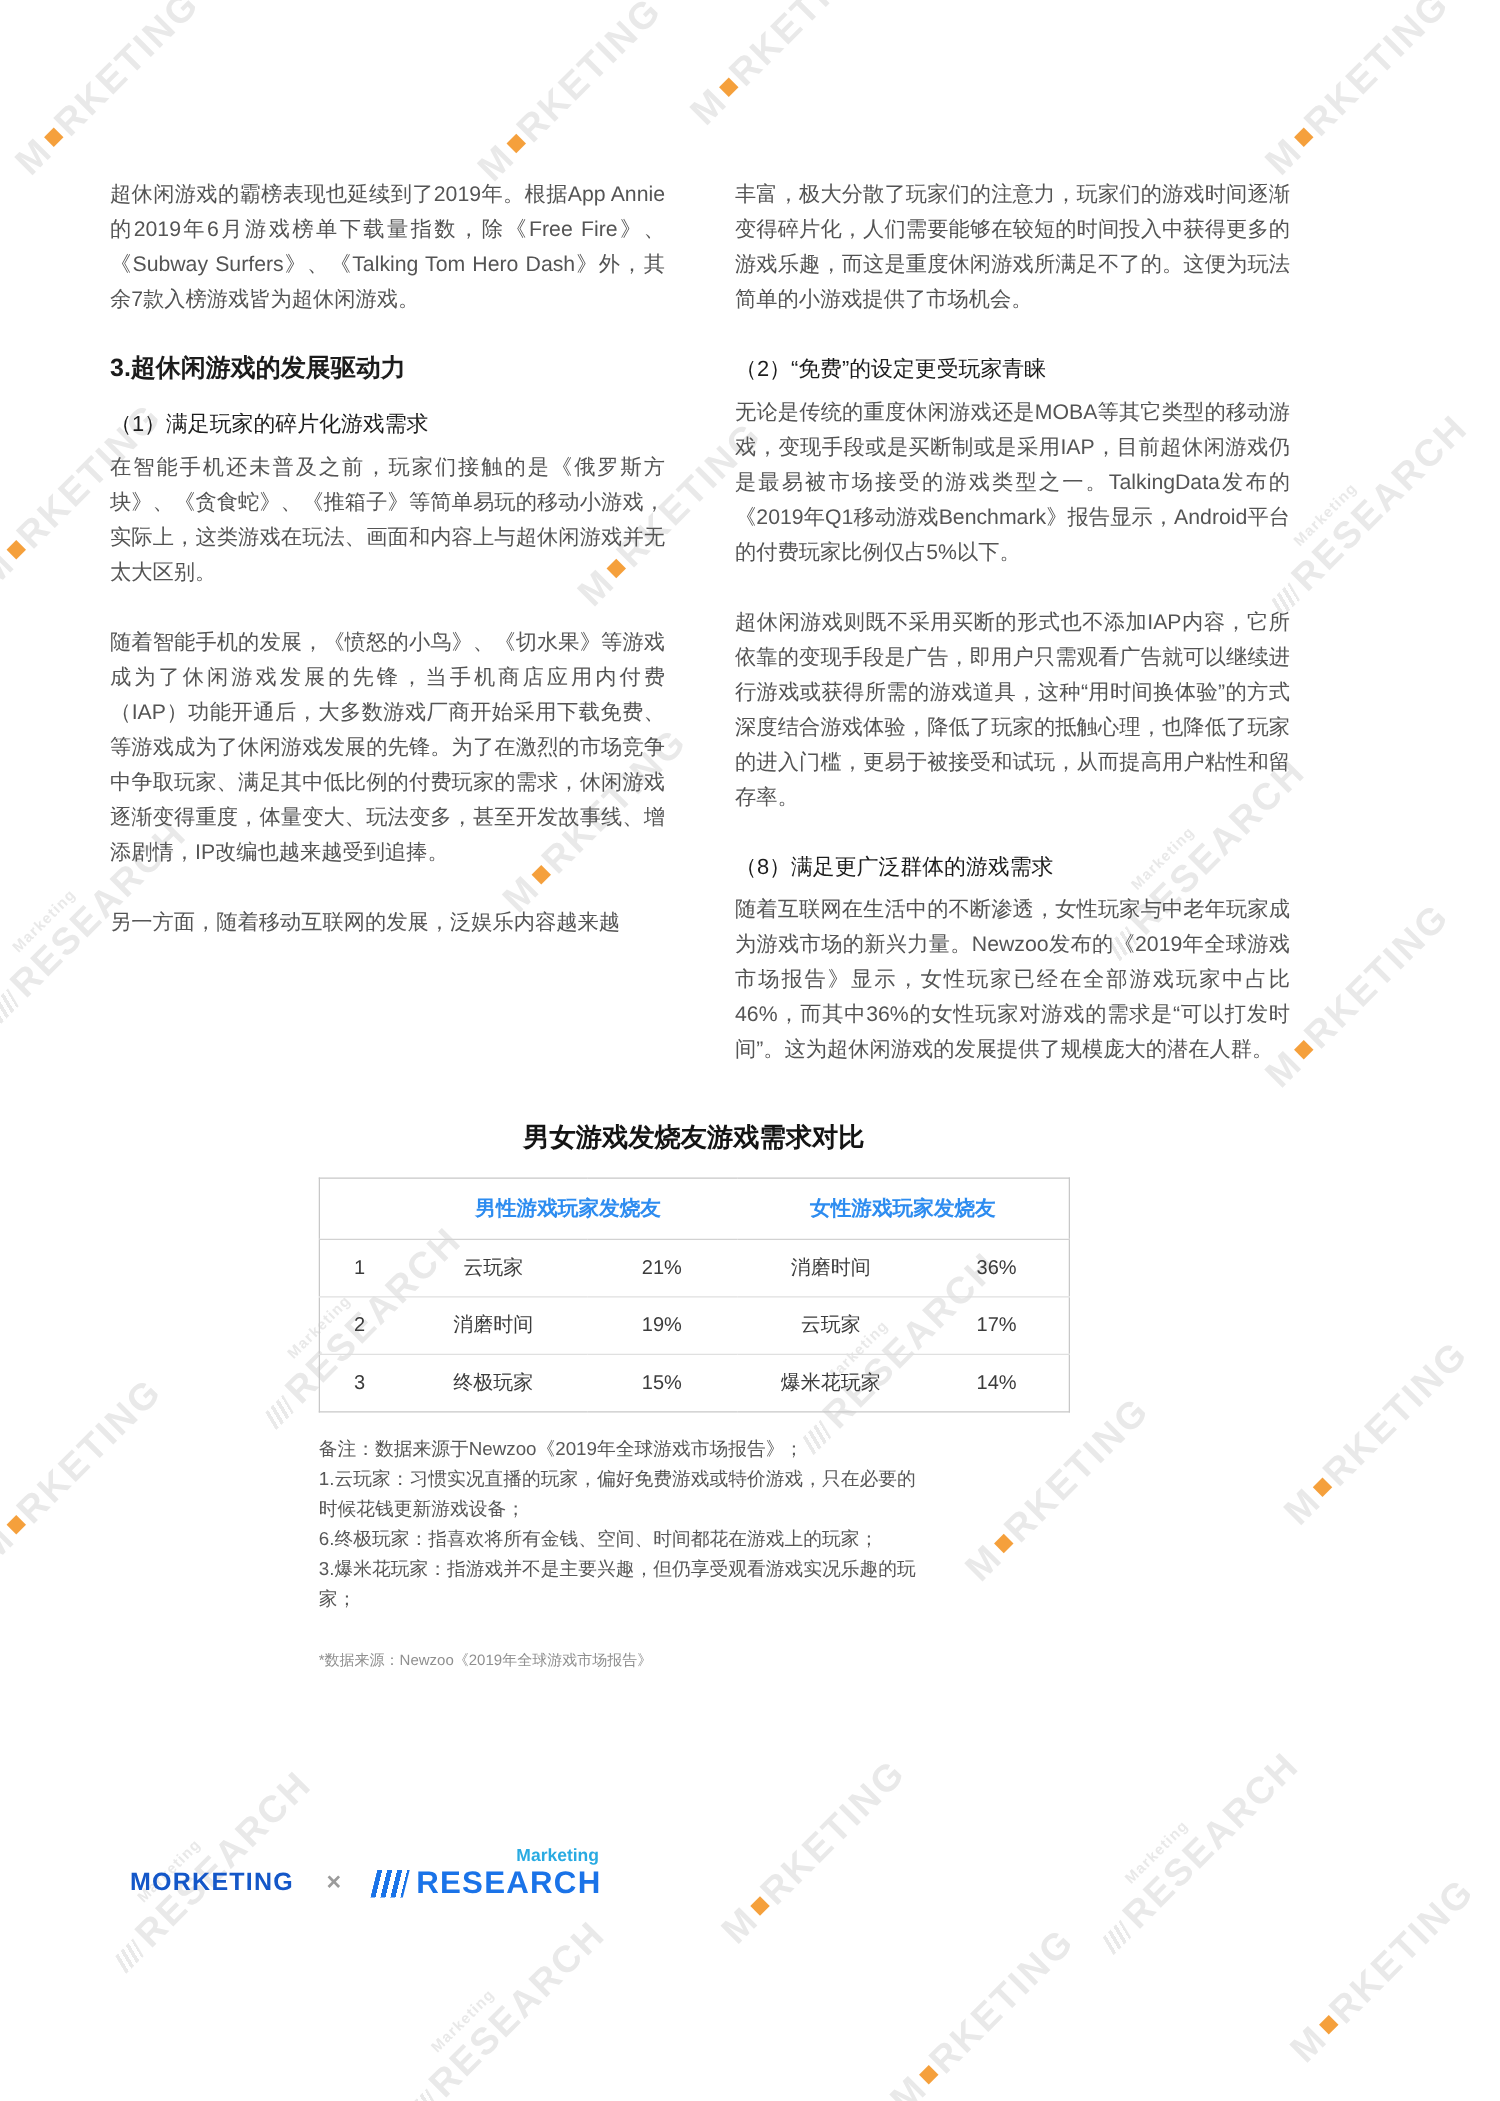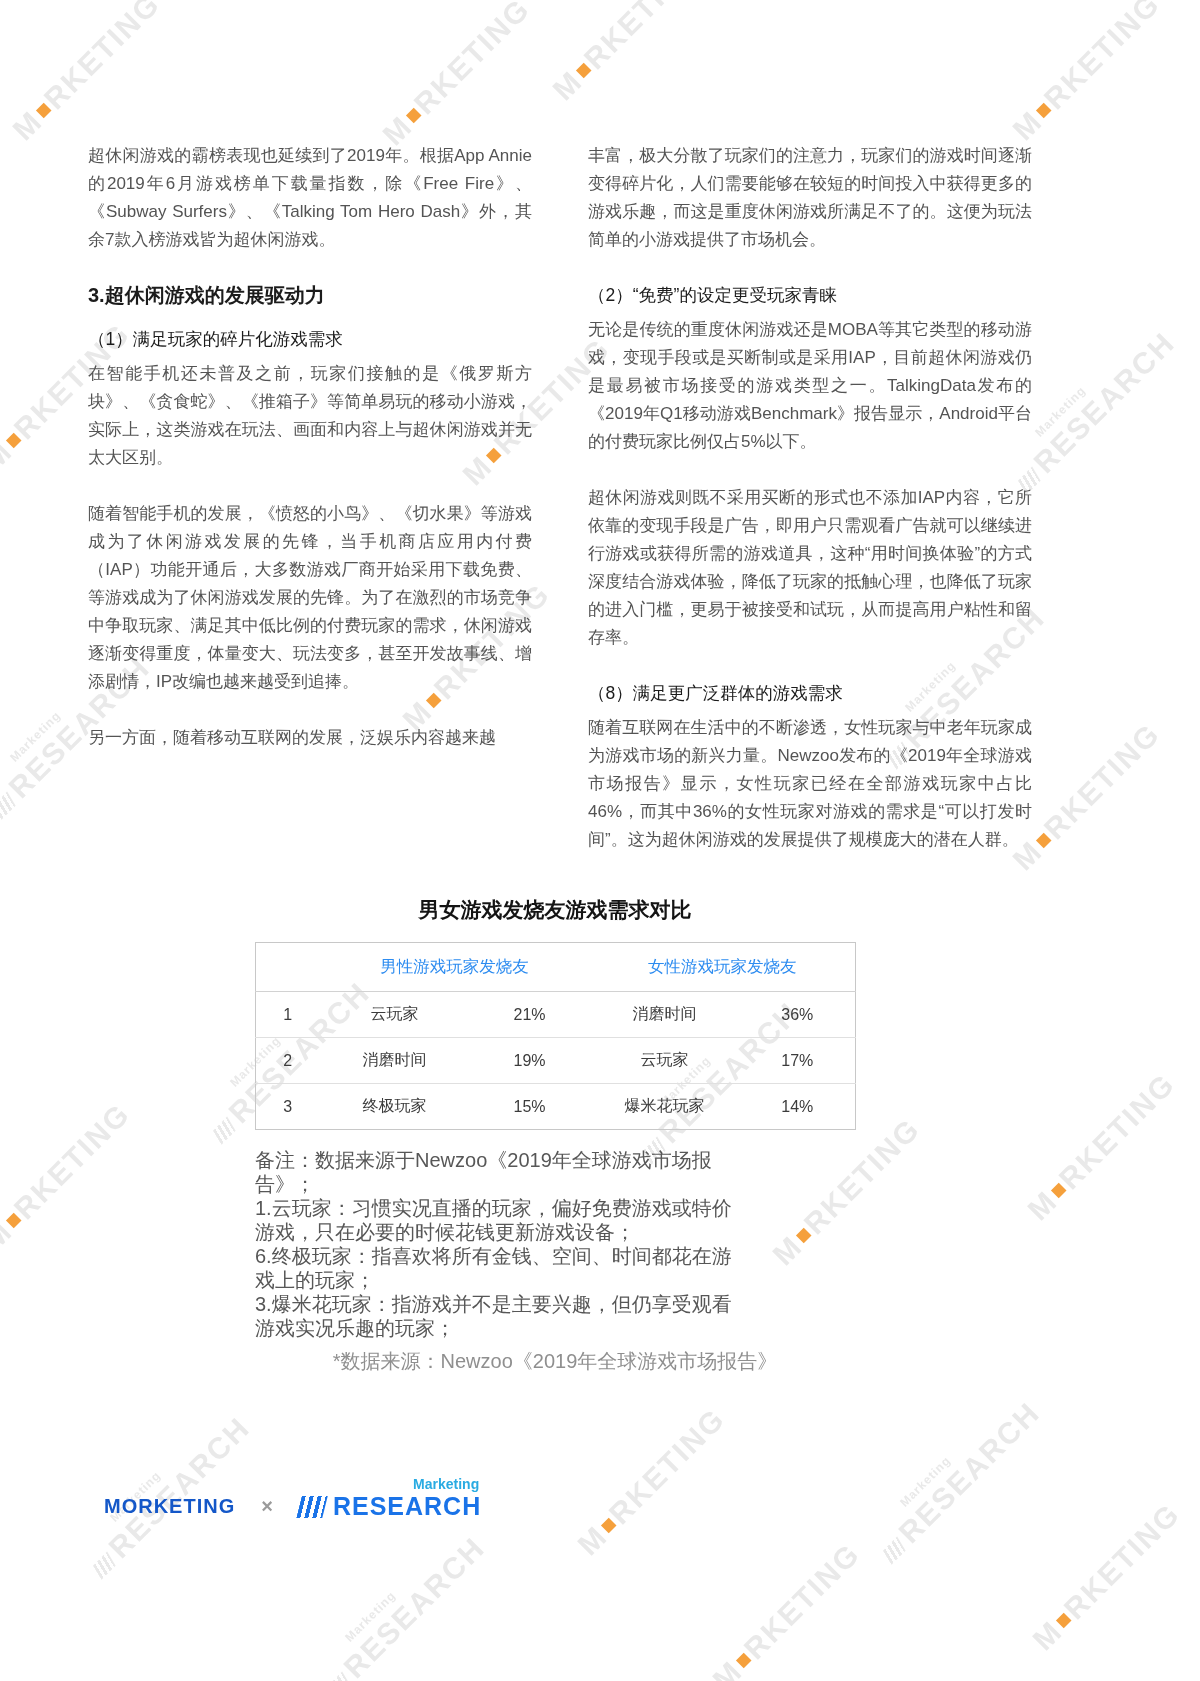--- a/index.html
+++ b/index.html
@@ -28,26 +28,26 @@
   .col-right { left:588px; }
   .col p { margin:0 0 28px; }
   .col p.last { margin-bottom:0; }
   h2.sec { font-size:20px; line-height:26px; font-weight:800; color:#1c1c1c; margin:18px 0 18px; text-align:left; }
   h3.sub { font-size:17.5px; line-height:26px; font-weight:400; color:#1c1c1c; margin:12px 0 8px; text-align:left; }
   
   .table-section { position:absolute; left:255px; top:896px; width:600px; }
   .table-title { font-size:21px; font-weight:800; color:#141414; text-align:center; margin:0 0 18px; }
   .cmp-table { width:600px; border-collapse:collapse; border:1px solid #c8c8c8; table-layout:fixed; }
   .cmp-table th, .cmp-table td { text-align:center; padding:0; }
-  .cmp-table thead th { height:48px; color:#2d8cf0; font-weight:400; font-size:16.5px; border-bottom:1px solid #d2d2d2; }
+  .cmp-table thead th { height:48px; color:#2d8cf0; font-weight:700; font-size:16.5px; border-bottom:1px solid #d2d2d2; }
   .cmp-table tbody td { height:45px; color:#3c3c3c; font-size:16px; border-bottom:1px solid #e0e0e0; }
   .cmp-table tbody tr:last-child td { border-bottom:none; }
   .notes { margin-top:18px; width:482px; }
-  .notes p { margin:0; font-size:20px; line-height:24px; color:#575757; text-align:left; }
-  .caption { margin:8px 0 0; width:600px; text-align:center; font-size:20px; color:#8f8f8f; }
+  .notes p { margin:0; font-size:15px; line-height:24px; color:#575757; text-align:left; }
+  .caption { margin:28px 0 0; width:600px; font-size:12px; color:#8f8f8f; }
   
   .footer { position:absolute; left:104px; top:1492px; display:flex; align-items:center; }
   .logo-morketing { font-size:20px; font-weight:700; letter-spacing:1px; color:#1457c8; }
   .logo-x { margin:0 26px; color:#9b9b9b; font-size:20px; font-weight:700; }
   .logo-research { position:relative; display:flex; align-items:center; }
   .lr-bars {
     display:inline-block; width:26px; height:22px; margin-right:8px;
     background:repeating-linear-gradient(90deg, #1a73e8 0 4px, transparent 4px 8px);
     transform:skewX(-14deg);
   }

